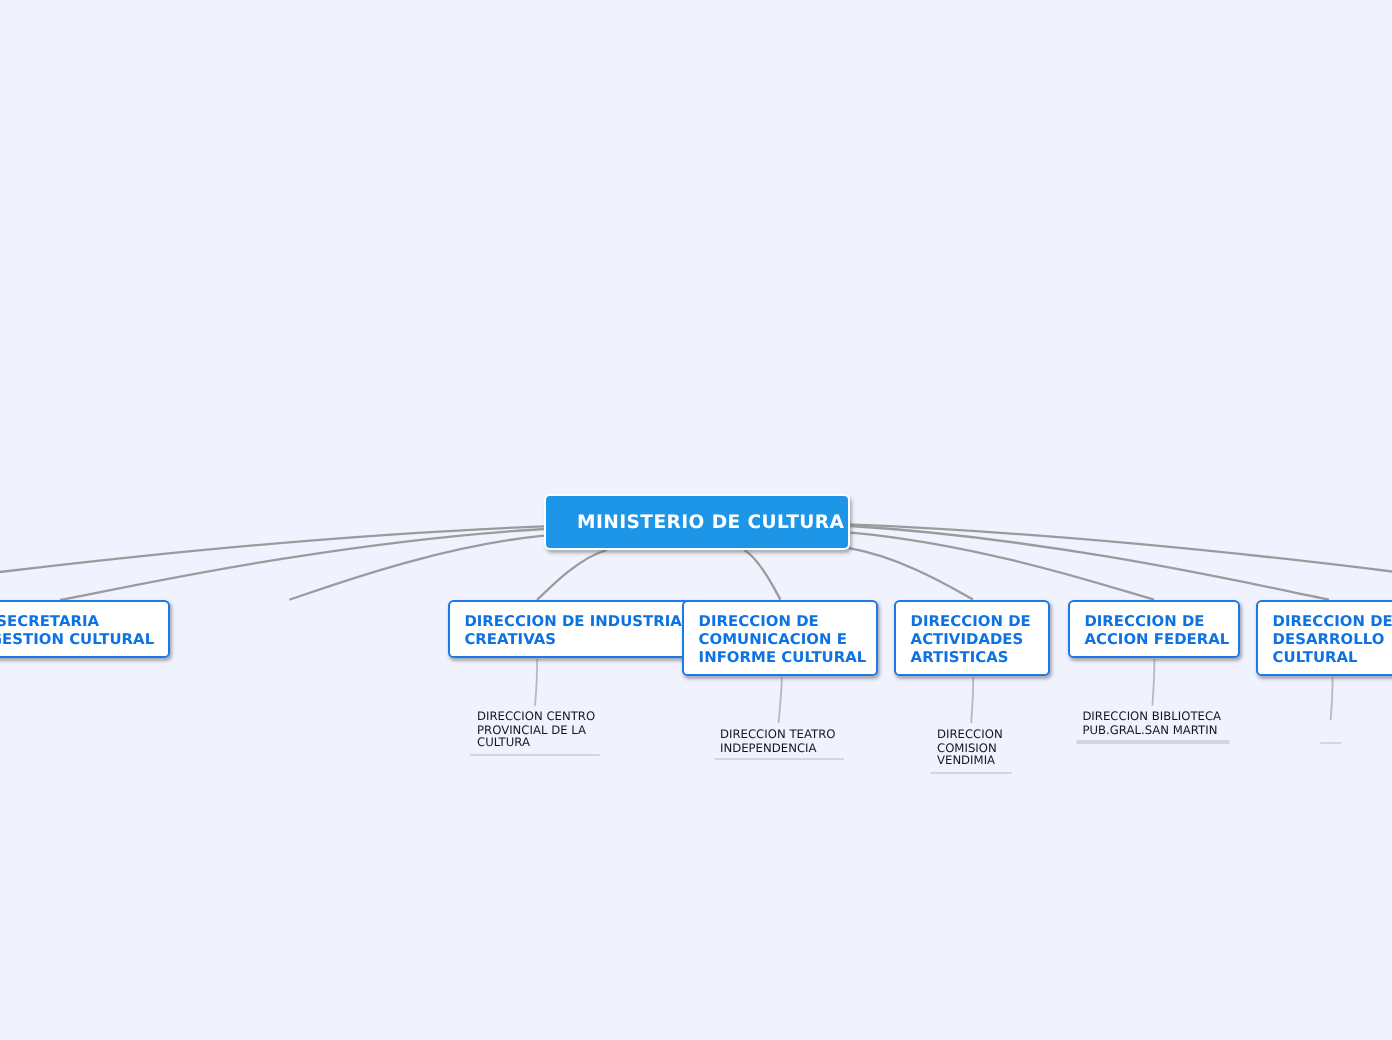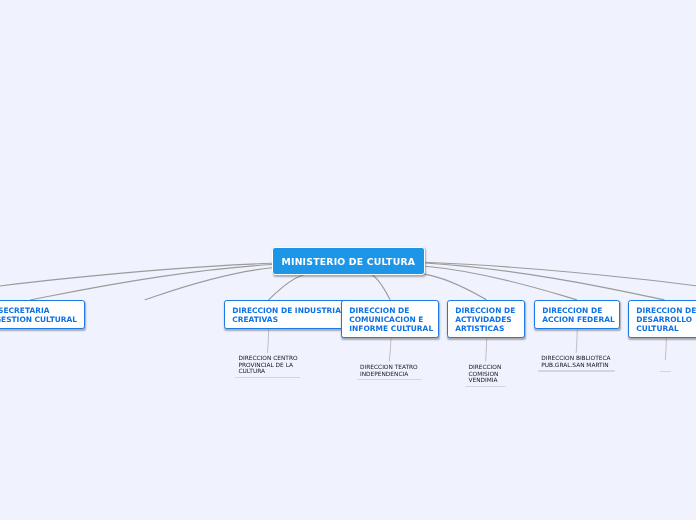--- a/index.html
+++ b/index.html
@@ -5,21 +5,21 @@
   html,body{margin:0;padding:0;}
   body{width:696px;height:520px;overflow:hidden;background:#f0f3fd;
        font-family:"DejaVu Sans",sans-serif;-webkit-font-smoothing:antialiased;}
   #canvas{position:relative;width:696px;height:520px;background:#f0f3fd;overflow:hidden;}
   svg.links{position:absolute;left:0;top:0;width:696px;height:520px;}
   .node{position:absolute;box-sizing:border-box;}
   .root{background:#1e96e8;border:1.5px solid #ffffff;border-radius:3px;
         color:#fff;font-weight:bold;font-size:9.3px;letter-spacing:0.2px;
         display:flex;align-items:center;justify-content:center;
         box-shadow:1px 1.5px 1.8px rgba(80,80,95,.45);}
-  .root span{-webkit-font-smoothing:antialiased;transform:translateZ(0);}
+  .root span{-webkit-font-smoothing:antialiased;transform:translateZ(0);padding-left:14px;}
   .child{background:#fff;border:1.6px solid #1b7ae6;border-radius:2.8px;
         color:#0d72e4;font-weight:bold;font-size:7.45px;letter-spacing:0.02px;
         line-height:8.85px;box-shadow:0.8px 1.3px 1.6px rgba(80,80,95,.45);
         display:flex;align-items:center;}
   .child span{display:block;padding-left:7.3px;white-space:pre;position:relative;top:1.2px;
               -webkit-font-smoothing:antialiased;transform:translateZ(0);}
   .leaf{position:absolute;color:#16161c;font-size:5.85px;line-height:6.5px;
         white-space:pre;font-weight:normal;
         -webkit-font-smoothing:antialiased;text-rendering:geometricPrecision;
         transform:translateZ(0);}

